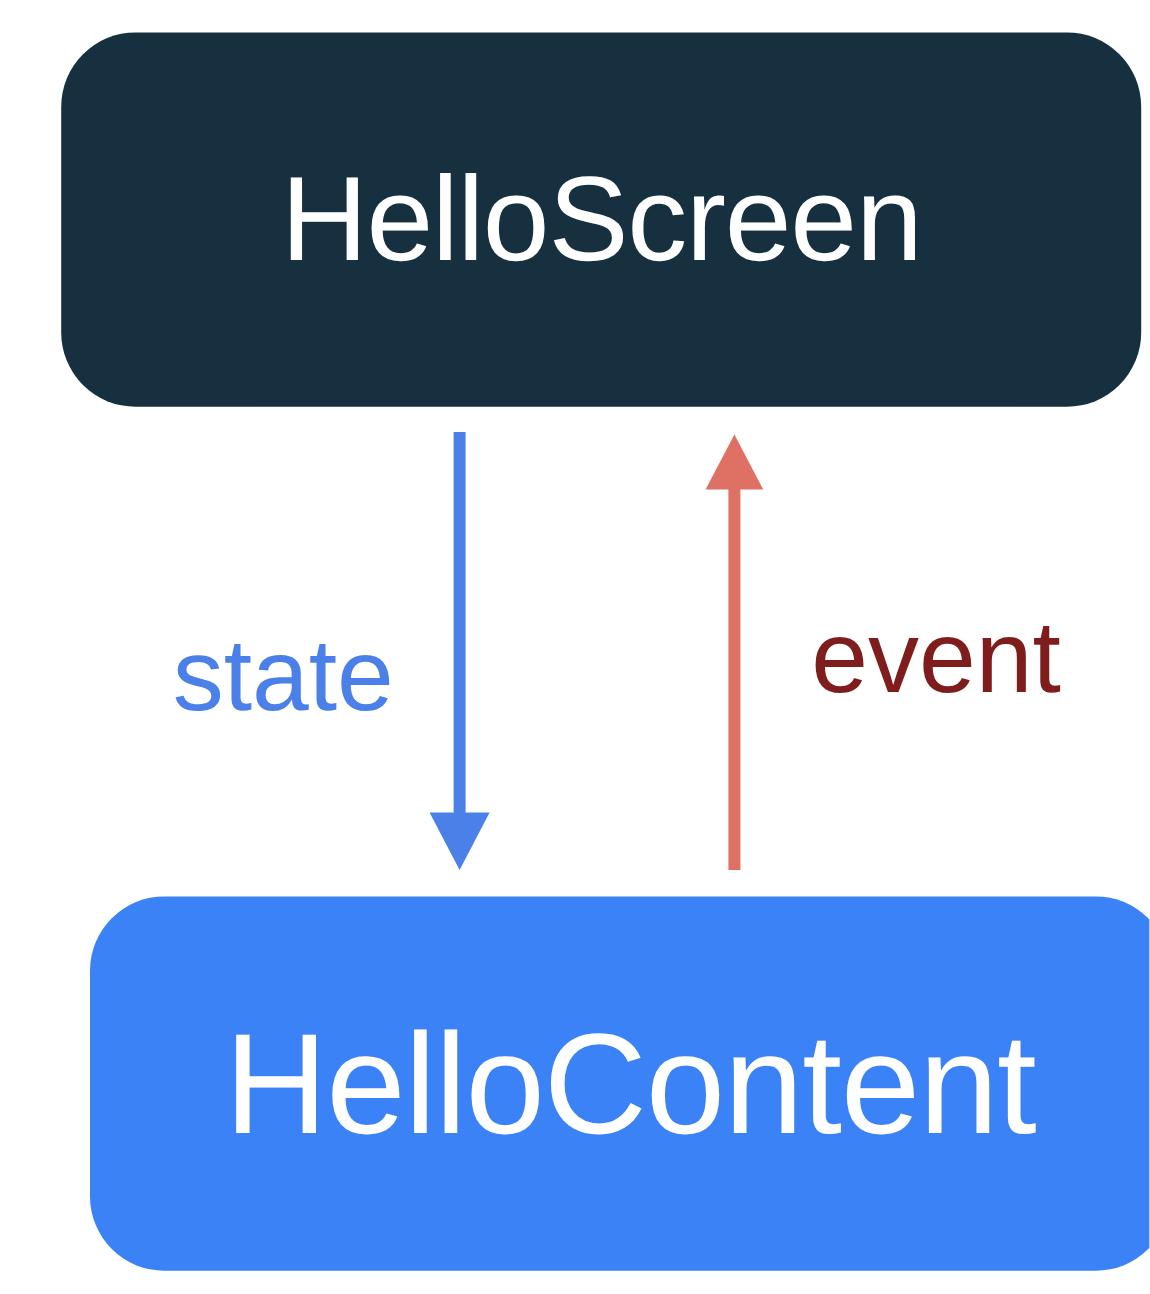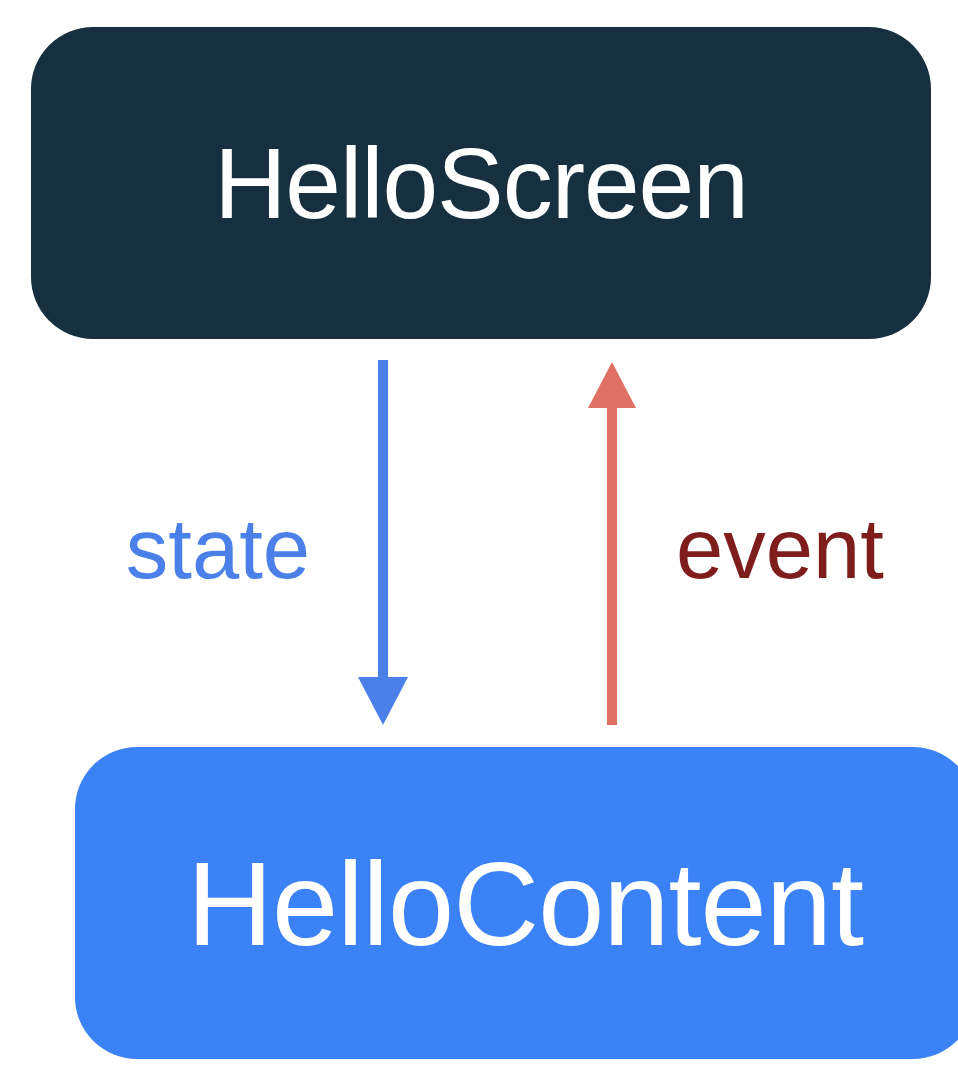--- a/index.html
+++ b/index.html
@@ -22,20 +22,21 @@
     border-radius: 62px;
     display: flex;
     align-items: center;
     justify-content: center;
     color: #ffffff;
     letter-spacing: -1px;
   }
   .node-top {
     top: 27px;
     font-size: 100px;
+    margin-left: 20px;
   }
   .node-bottom {
     top: 747px;
     font-size: 119px;
   }
   .arrows {
     position: absolute;
     left: 0;
     top: 0;
     width: 958px;
@@ -44,21 +45,21 @@
   }
   .edge-label {
     position: absolute;
     top: 506px;
     width: 320px;
     text-align: center;
     font-size: 85px;
     line-height: 1;
     white-space: nowrap;
   }
-  .label-state { left: 58px; }
+  .label-state { left: 76px; margin-top: 15px; }
   .label-event { left: 620px; }
 </style>
 </head>
 <body>
 
 <div class="canvas" style="background-color: rgb(255, 255, 255);">
 
   <div class="node node-top" style="background-color: rgb(22, 48, 63);">HelloScreen</div>
 
   <svg class="arrows" viewBox="0 0 958 1078" xmlns="http://www.w3.org/2000/svg" aria-hidden="true">

